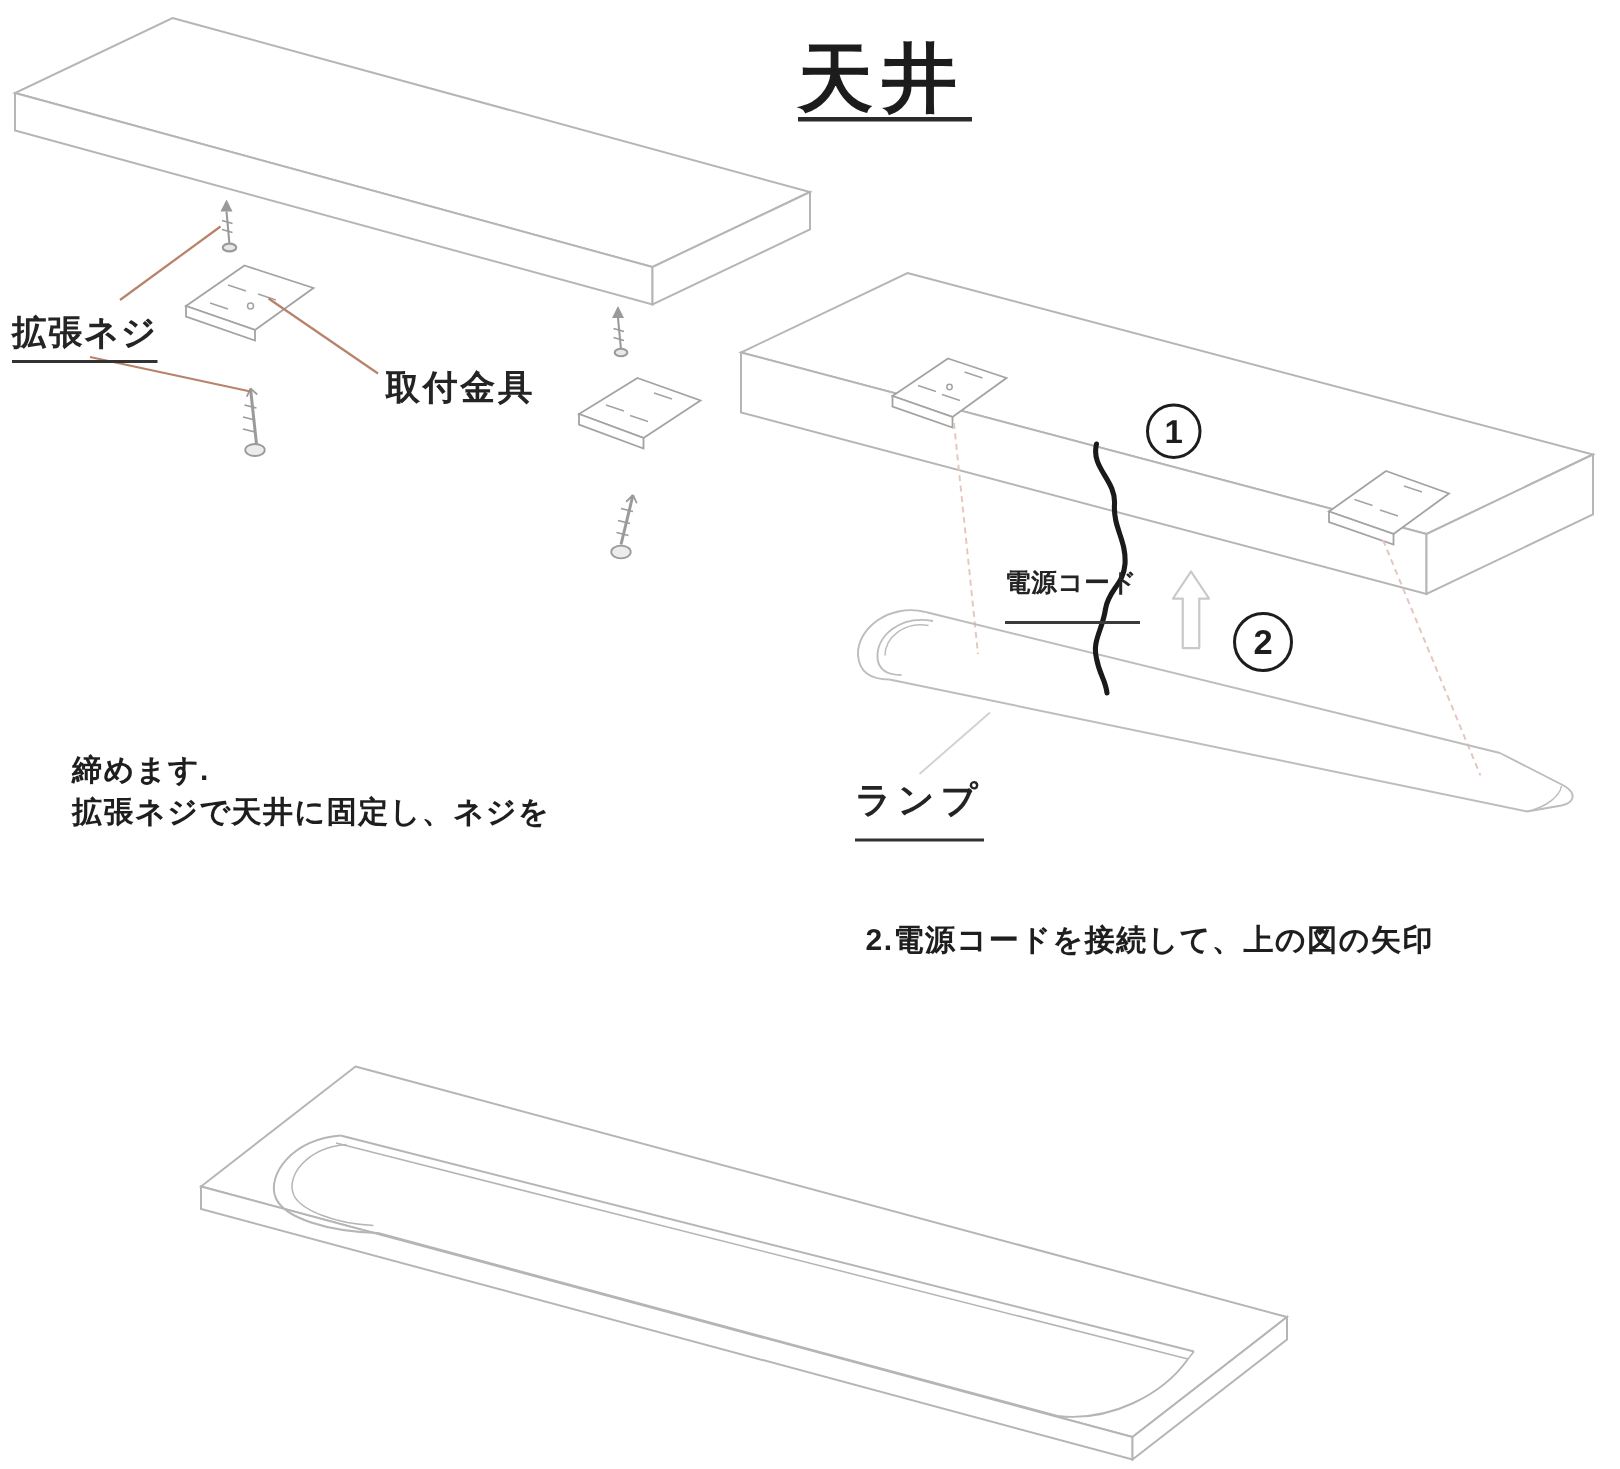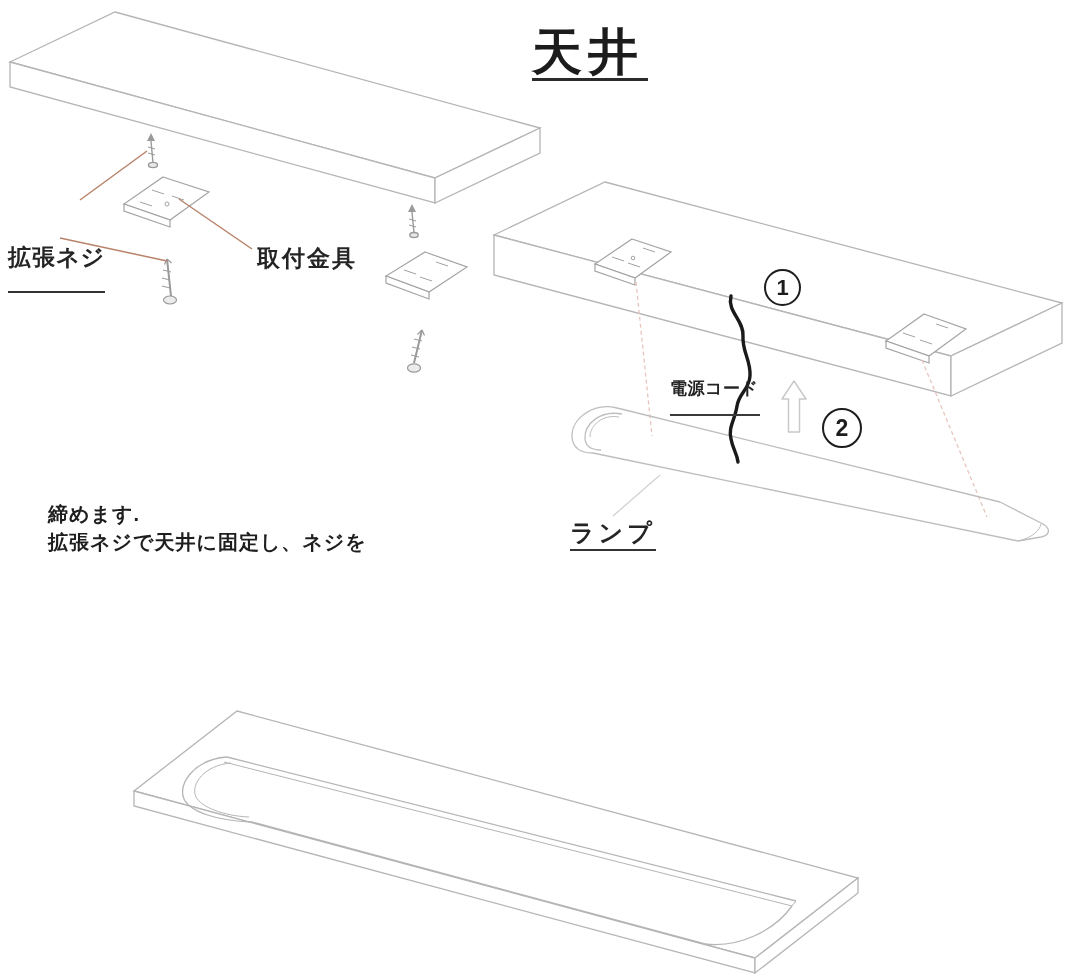--- a/index.html
+++ b/index.html
@@ -8,26 +8,26 @@
     font-family:"Liberation Sans","DejaVu Sans",sans-serif;color:#1e1e1e;
   }
   .sheet svg{position:absolute;left:0;top:0;}
   .abs{position:absolute;white-space:nowrap;}
   .page-title{
     left:532px;top:27px;font-size:50px;font-weight:600;letter-spacing:6px;
     color:#1c1c1c;border-bottom:3px solid #2b2b2b;padding:0 4px 1px 0;line-height:1.0;
   }
   .lbl{font-weight:600;color:#242424;}
   .lbl-expansion{left:8px;top:206px;font-size:23px;letter-spacing:1px;
-    border-bottom:2px solid #333;padding-bottom:18px;margin-top:36px;}
+    border-bottom:2px solid #333;padding-bottom:3px;}
   .lbl-bracket{left:257px;top:243px;font-size:23px;letter-spacing:2px;}
   .lbl-cord{left:670px;top:377px;font-size:17px;letter-spacing:.5px;
     border-bottom:2px solid #3a3a3a;padding:0 2px 14px 0;}
   .lbl-lamp{left:570px;top:517px;font-size:24px;letter-spacing:4px;
-    border-bottom:2px solid #333;padding-bottom:0;}
+    border-bottom:2px solid #333;padding-bottom:10px;}
   .marker{
     border:2.5px solid #1d1d1d;border-radius:50%;display:flex;align-items:center;
     justify-content:center;font-weight:600;color:#1d1d1d;background:transparent;
   }
   .marker-1{left:764px;top:269px;width:33px;height:33px;font-size:22px;}
   .marker-2{left:822px;top:408px;width:36px;height:36px;font-size:23px;}
   .step{font-size:20px;font-weight:600;line-height:28px;letter-spacing:1px;color:#1e1e1e;}
   .step-1{left:48px;top:500px;}
   .step-2{left:577px;top:613px;}
   .step span{display:block;}
@@ -163,15 +163,16 @@
   <div class="abs marker marker-2">
     <span>2</span>
   </div>
 
   <div class="abs step step-1">
     <span>締めます.</span>
     <span>拡張ネジで天井に固定し、ネジを</span>
   </div>
 
   <div class="abs step step-2">
+    <span>2.電源コードを接続して、上の図の矢印</span>
   </div>
 
 </div>
 
 </body></html>

